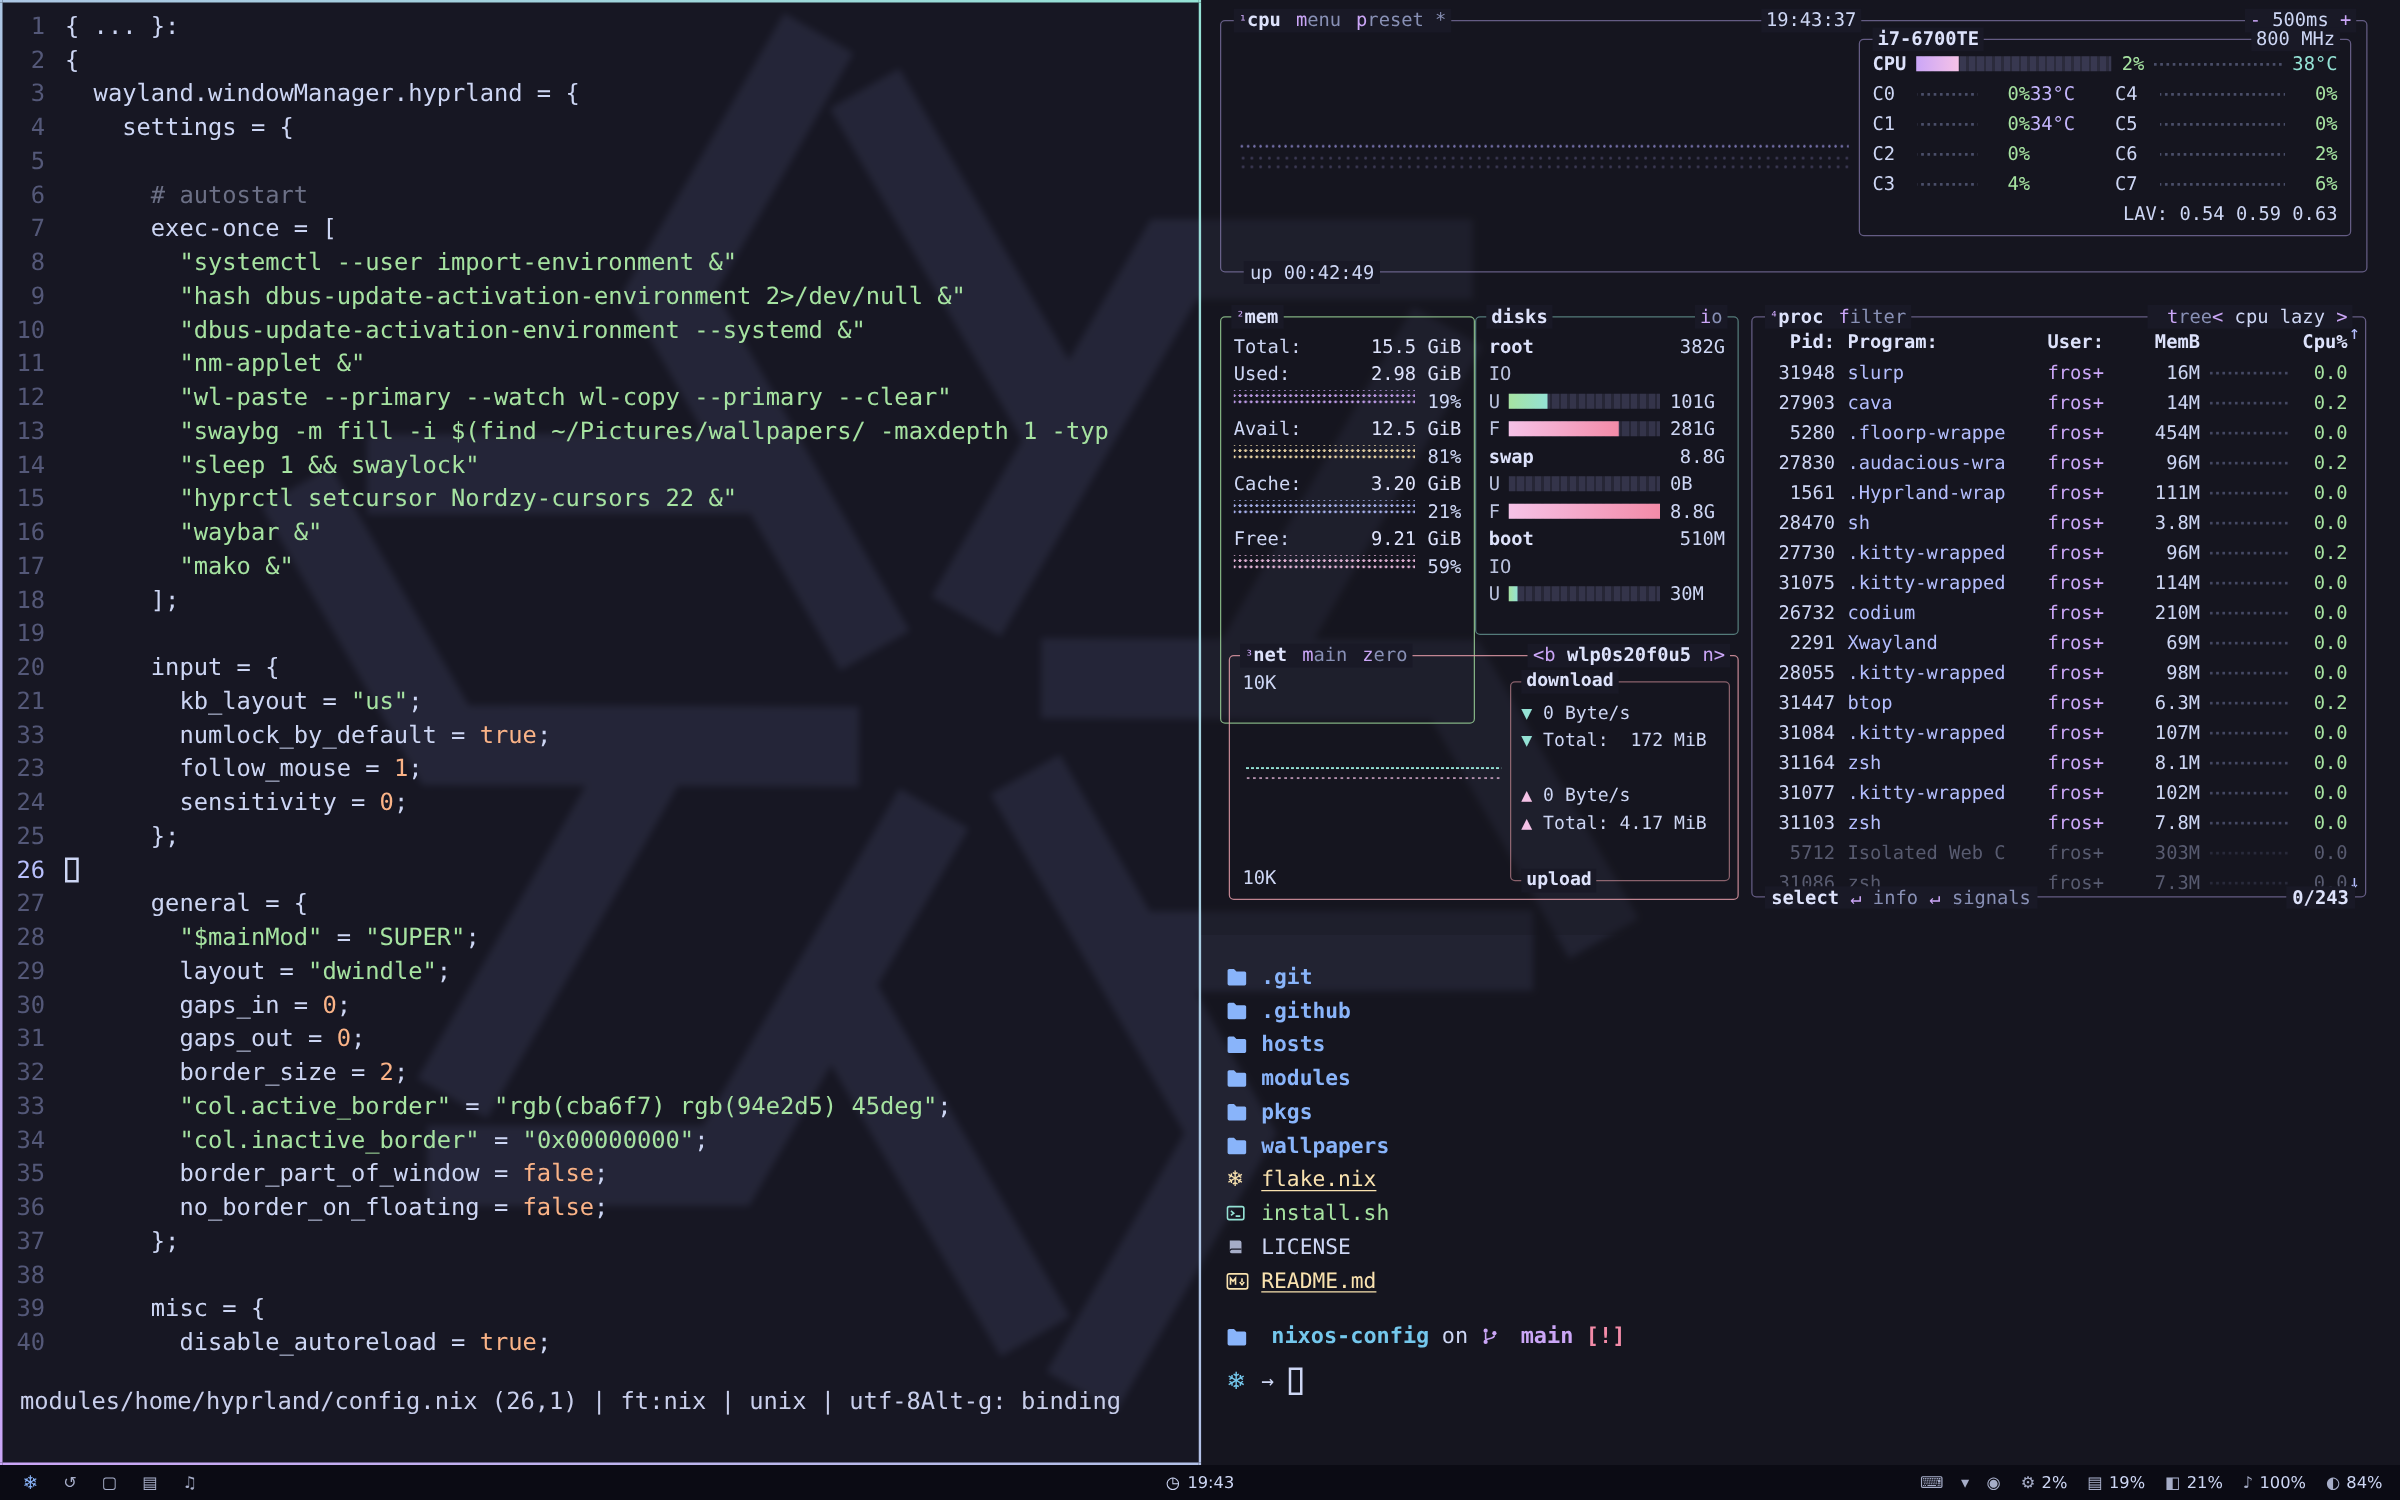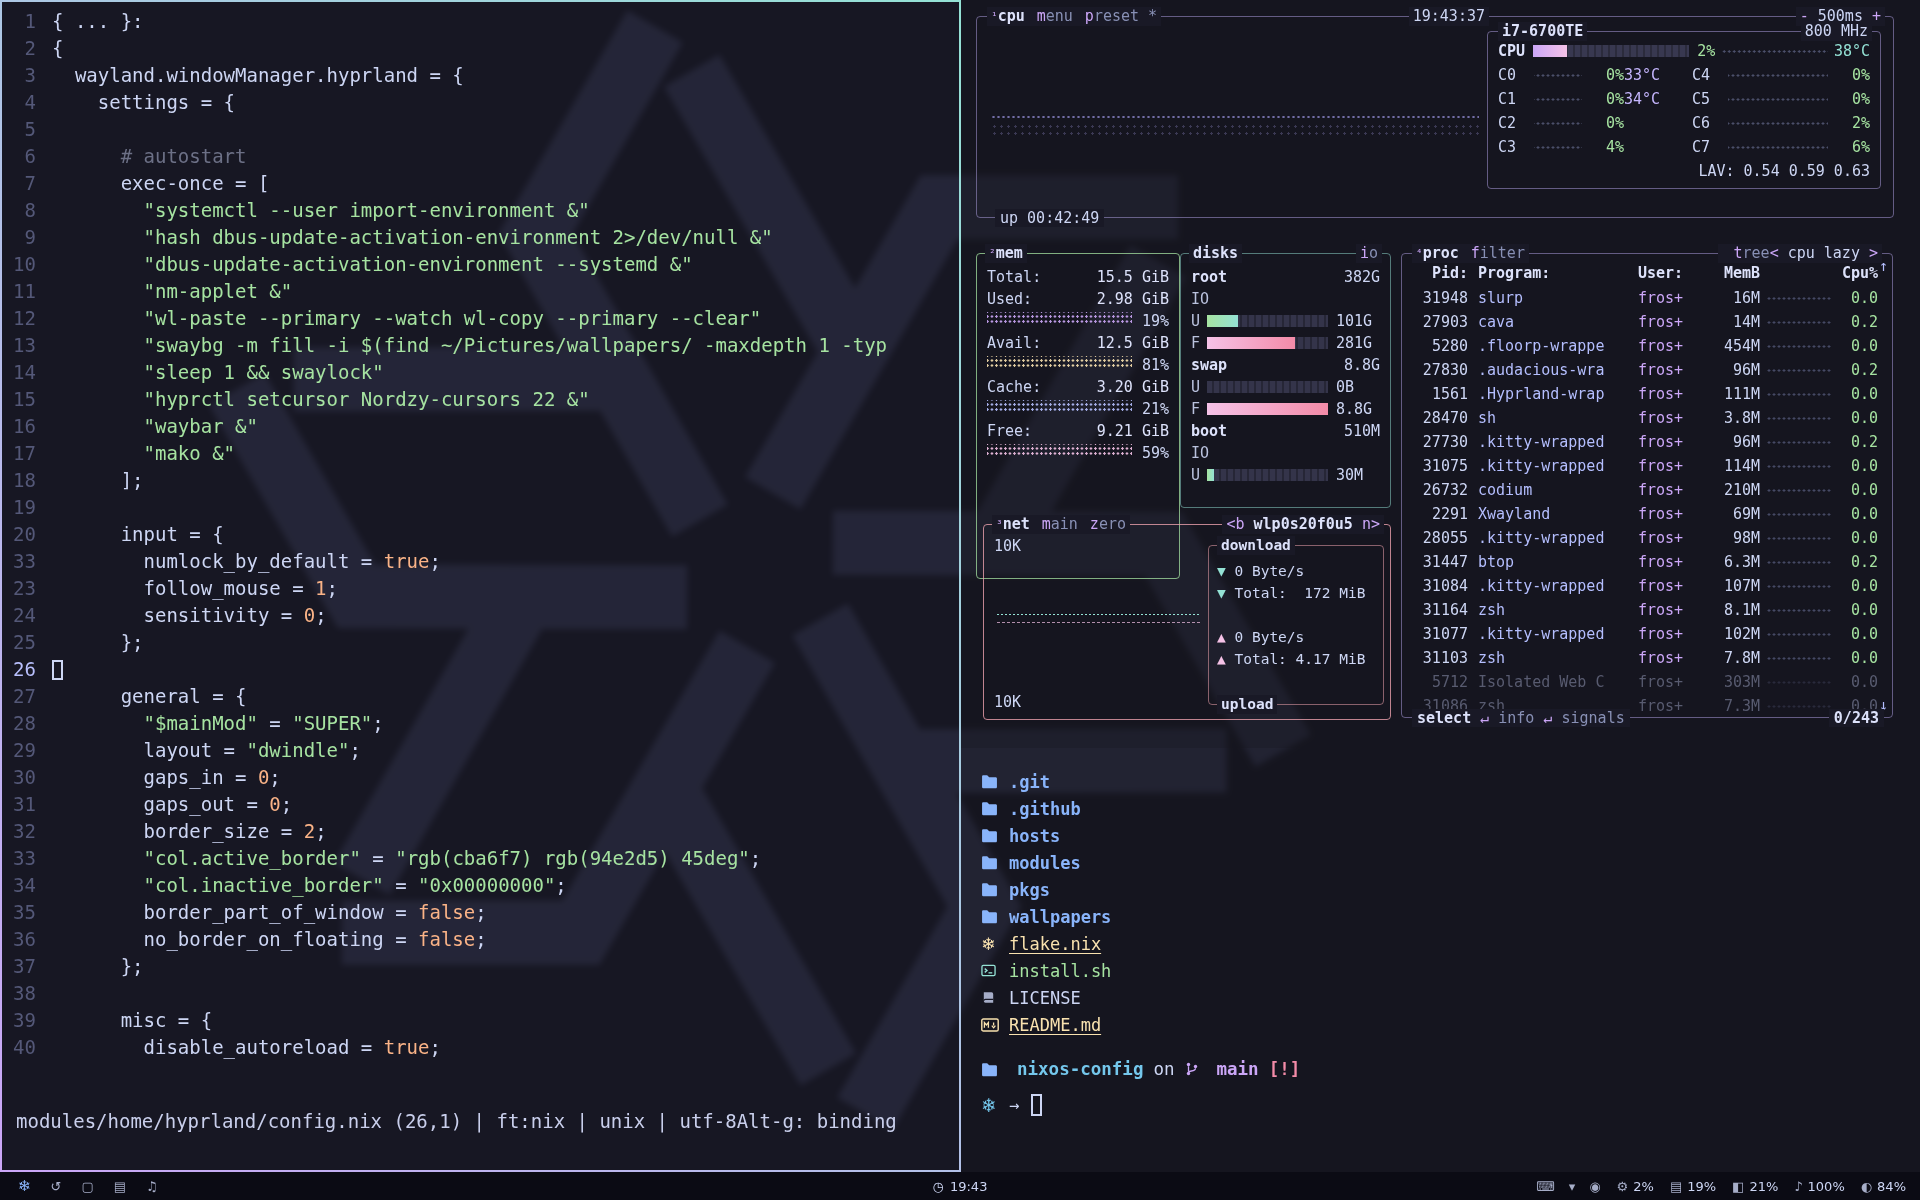--- a/index.html
+++ b/index.html
@@ -233,20 +233,24 @@
         </div>
         <div class="cl">
           <span class="ln">19</span>
           <span class="lt"></span>
         </div>
         <div class="cl">
           <span class="ln">20</span>
           <span class="lt"><span class="tk-fg">      input = {</span></span>
         </div>
         <div class="cl">
+          <span class="ln">21</span>
+          <span class="lt"><span class="tk-fg">        kb_layout = </span><span class="tk-str">"us"</span><span class="tk-fg">;</span></span>
+        </div>
+        <div class="cl">
           <span class="ln">33</span>
           <span class="lt"><span class="tk-fg">        numlock_by_default = </span><span class="tk-bool">true</span><span class="tk-fg">;</span></span>
         </div>
         <div class="cl">
           <span class="ln">23</span>
           <span class="lt"><span class="tk-fg">        follow_mouse = </span><span class="tk-num">1</span><span class="tk-fg">;</span></span>
         </div>
         <div class="cl">
           <span class="ln">24</span>
           <span class="lt"><span class="tk-fg">        sensitivity = </span><span class="tk-num">0</span><span class="tk-fg">;</span></span>

